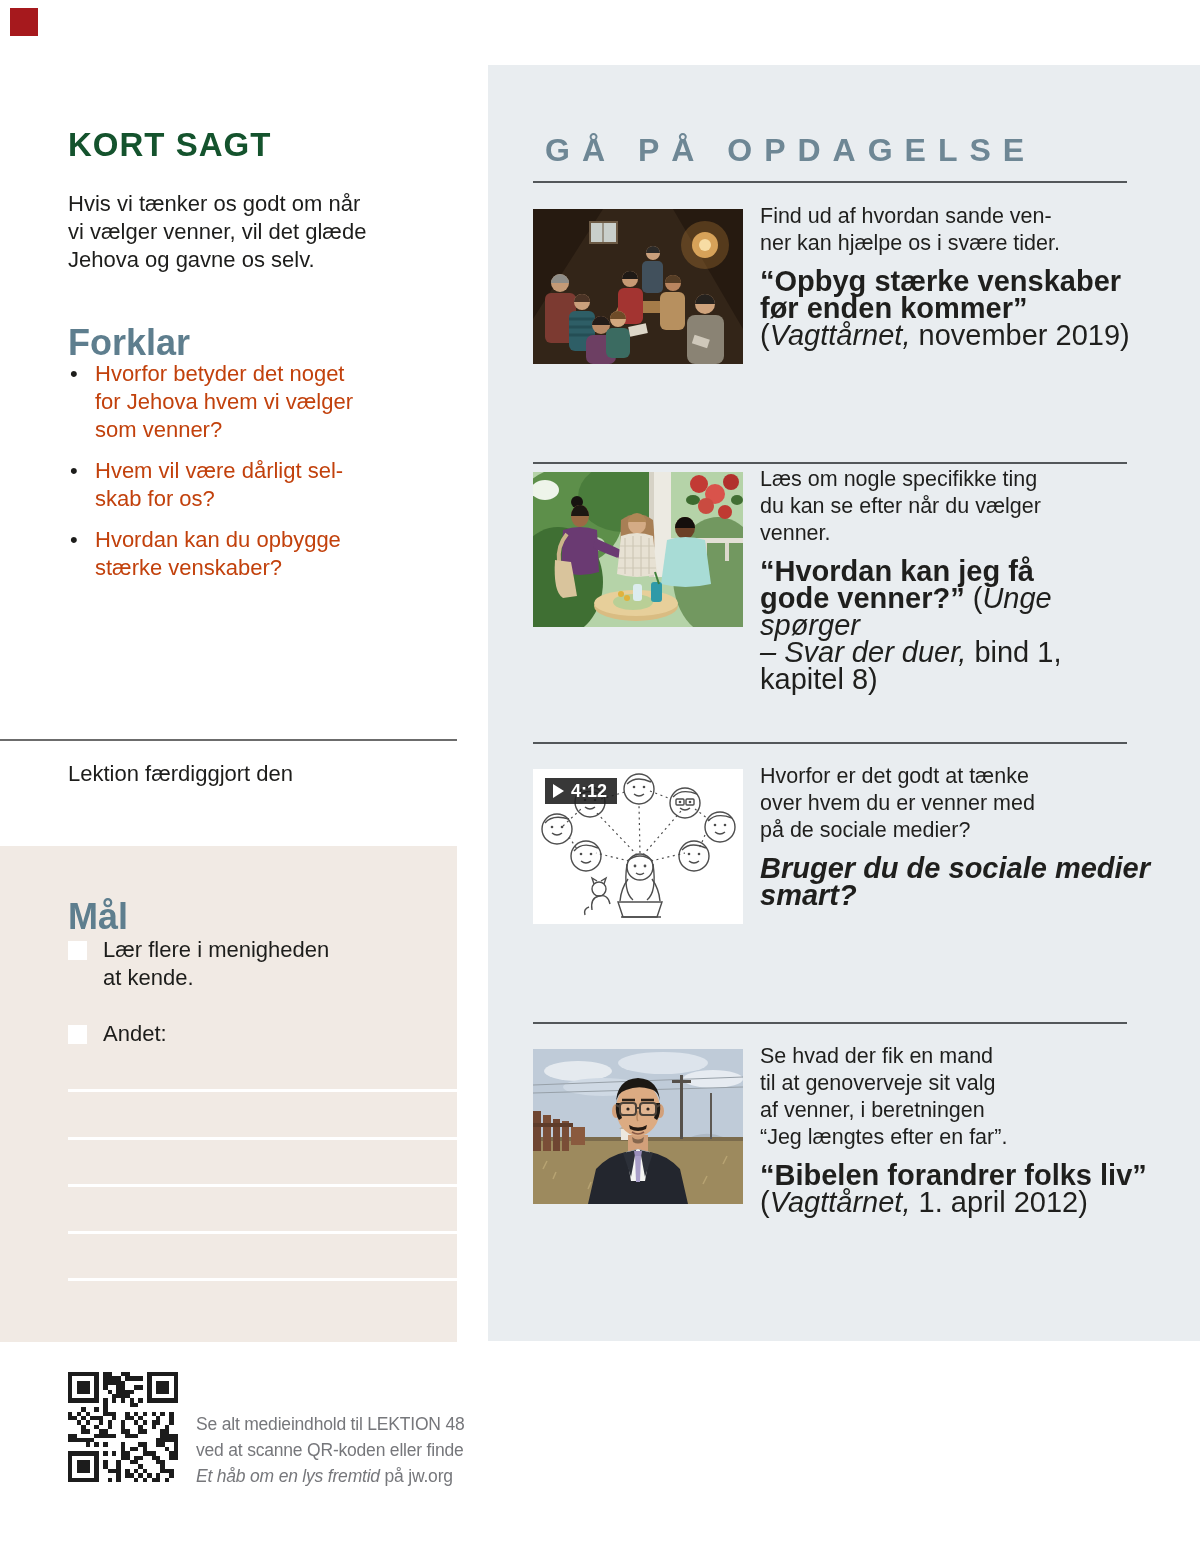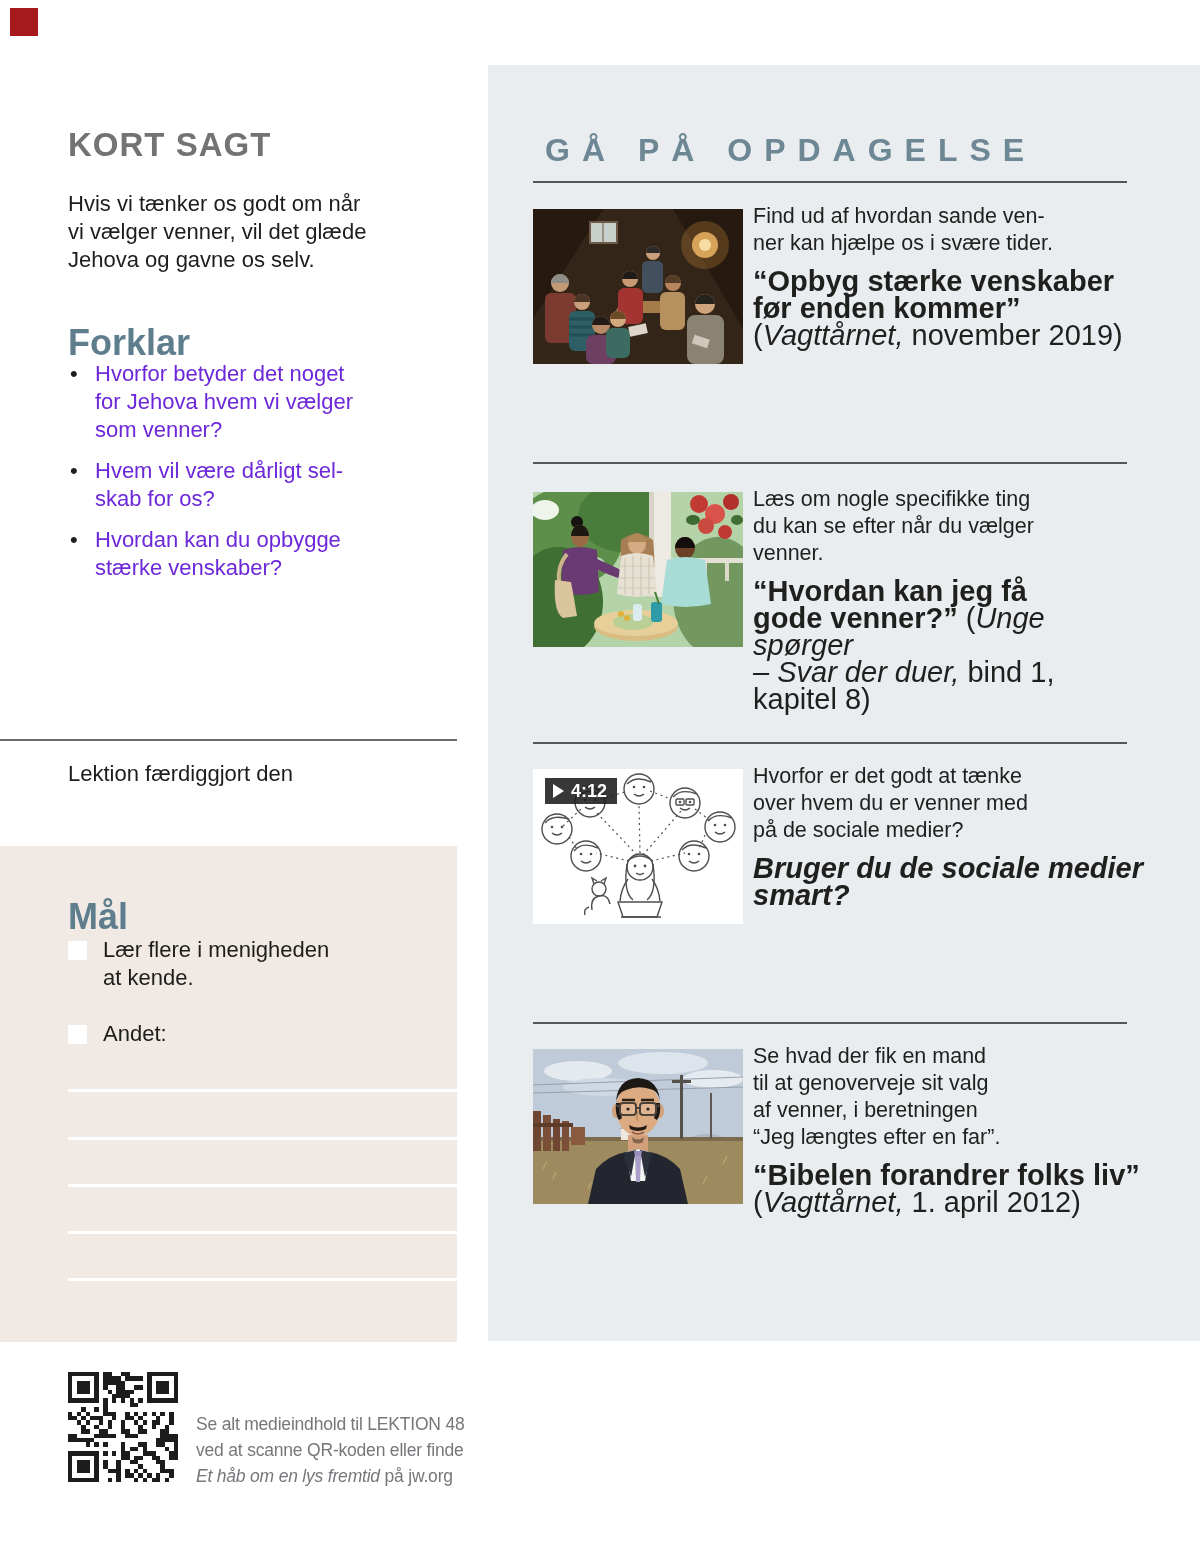--- a/index.html
+++ b/index.html
@@ -1,24 +1,24 @@
 <!DOCTYPE html>
 <html><head>
 <meta charset="utf-8">
 <style>
   html,body{margin:0;padding:0;background:#ffffff;}
   body{width:1200px;height:1543px;font-family:"Liberation Sans",sans-serif;-webkit-font-smoothing:antialiased;}
   .page{position:relative;width:1200px;height:1543px;background:#ffffff;overflow:hidden;}
 
   
   .corner-mark{position:absolute;left:10px;top:8px;width:28px;height:28px;background:#a6191d;}
-  .kort-title{position:absolute;left:68px;top:104px;font-size:33px;font-weight:bold;letter-spacing:1px;color:#737373;}
+  .kort-title{position:absolute;left:68px;top:104px;font-size:33px;font-weight:bold;letter-spacing:1px;color:#14532d;}
   .kort-body{position:absolute;left:68px;top:168px;width:340px;font-size:22px;line-height:28px;color:#1d1d1b;}
   .forklar-title{position:absolute;left:68px;top:292px;font-size:36px;font-weight:bold;color:#5e7e8e;}
-  .bullets{position:absolute;left:68px;top:360px;width:340px;list-style:none;margin:0;padding:0;color:#6d28d9;}
+  .bullets{position:absolute;left:68px;top:360px;width:340px;list-style:none;margin:0;padding:0;color:#c2410c;}
   .bullets li{position:relative;padding-left:27px;margin:0 0 13px 0;font-size:22px;line-height:28px;}
   .bullets li::before{content:"\2022";position:absolute;left:2px;top:0;font-size:22px;color:#1d1d1b;}
   .left-rule{position:absolute;left:0;top:739px;width:457px;height:2px;background:#6c6c6c;}
   .completion{position:absolute;left:68px;top:761px;font-size:22px;color:#1d1d1b;}
 
   .maal-panel{position:absolute;left:0;top:846px;width:457px;height:496px;background:#f1eae4;}
   .maal-title{position:absolute;left:68px;top:20px;font-size:36px;font-weight:bold;color:#5e7e8e;}
   .goal{position:absolute;left:68px;display:flex;gap:16px;}
   .goal-1{top:90px;}
   .goal-2{top:174px;}
@@ -26,21 +26,21 @@
   .goal-label{font-size:22px;line-height:28px;color:#1d1d1b;}
   .wline{position:absolute;left:68px;width:389px;height:3px;background:#ffffff;}
 
   .qr-svg{position:absolute;left:68px;top:1372px;width:110px;height:110px;}
   .qrnote{position:absolute;left:196px;top:1411px;font-size:17.5px;line-height:26px;font-weight:normal;letter-spacing:-0.2px;color:#76777b;}
 
   
   .right-panel{position:absolute;left:488px;top:65px;width:712px;height:1276px;background:#e9edf0;}
   .discover-title{position:absolute;left:57px;top:40px;font-size:32px;font-weight:bold;letter-spacing:12px;color:#6e8795;}
   .rule{position:absolute;left:45px;width:594px;height:2px;background:#53575a;}
-  .item{position:absolute;left:45px;display:flex;gap:10px;}
+  .item{position:absolute;left:45px;display:flex;gap:17px;}
   .thumb{position:relative;flex:none;width:210px;height:177px;overflow:hidden;}
   .thumb svg{display:block;width:210px;height:155px;}
   .itext{width:392px;margin-top:-6px;color:#1f1f1d;}
   .desc{margin:0;font-size:21.5px;line-height:27px;}
   .ref{margin:11px 0 0 0;font-size:29px;line-height:27px;}
   .ml{white-space:pre-line;}
   .b{font-weight:bold;}
   .i{font-style:italic;}
   .bi{font-weight:bold;font-style:italic;}
 
@@ -160,21 +160,21 @@
         <p class="desc"><span class="ml">Find ud af hvordan sande ven-
 ner kan hjælpe os i svære tider.</span></p>
         <p class="ref"><span class="b ml">“Opbyg stærke venskaber
 før enden kommer”</span><span class="bi ml"></span><span class="ml">
 (</span><span class="i ml">Vagttårnet,</span><span class="ml"> november 2019)</span></p>
       </div>
     </div>
 
     <div class="rule" style="top:397px"></div>
 
-    <div class="item" style="top:427px">
+    <div class="item" style="top:407px">
       <div class="thumb">
         <svg viewBox="0 0 210 155" aria-hidden="true">
           <rect width="210" height="155" fill="#b5d3a8"></rect>
           <ellipse cx="35" cy="45" rx="55" ry="50" fill="#5d8f4a"></ellipse>
           <ellipse cx="90" cy="25" rx="45" ry="35" fill="#4a7d3c"></ellipse>
           <ellipse cx="25" cy="110" rx="45" ry="55" fill="#3f6f33"></ellipse>
           <ellipse cx="185" cy="105" rx="45" ry="60" fill="#567f42" opacity="0.7"></ellipse>
           <ellipse cx="12" cy="18" rx="14" ry="10" fill="#eef4ea"></ellipse>
           <ellipse cx="62" cy="72" rx="10" ry="7" fill="#d9e8cf" opacity="0.8"></ellipse>
           <rect x="116" y="0" width="22" height="105" fill="#eceae2"></rect>

